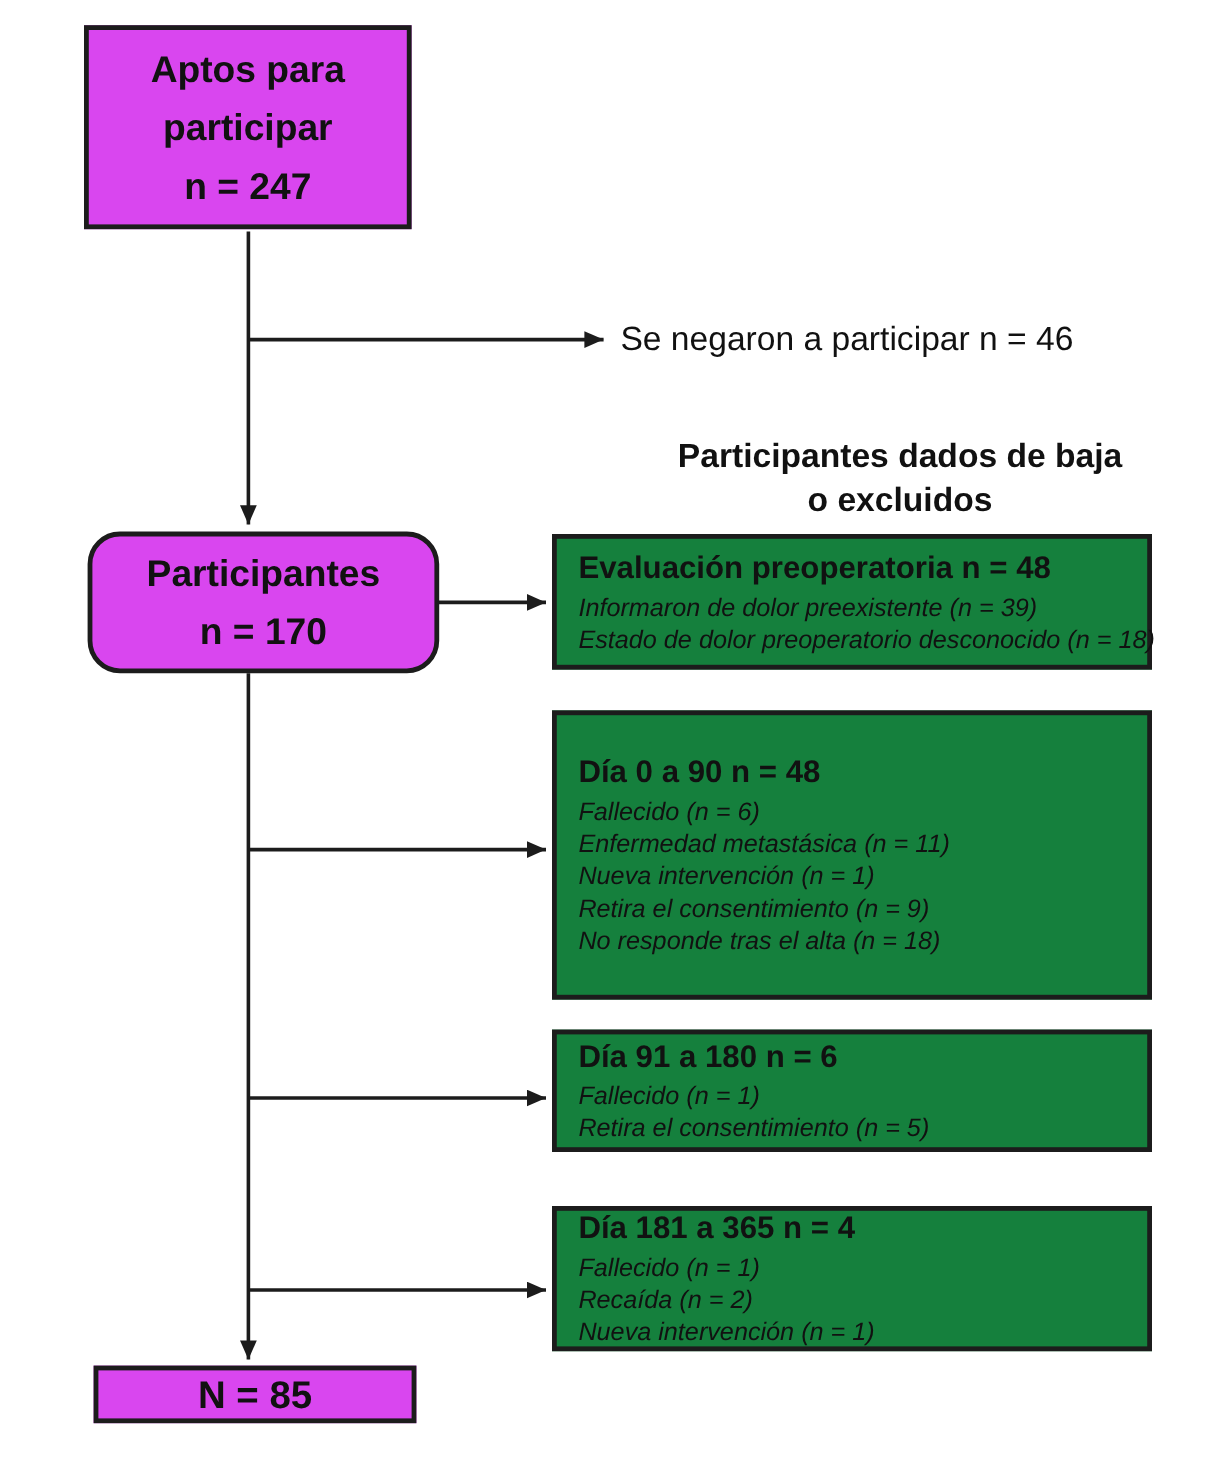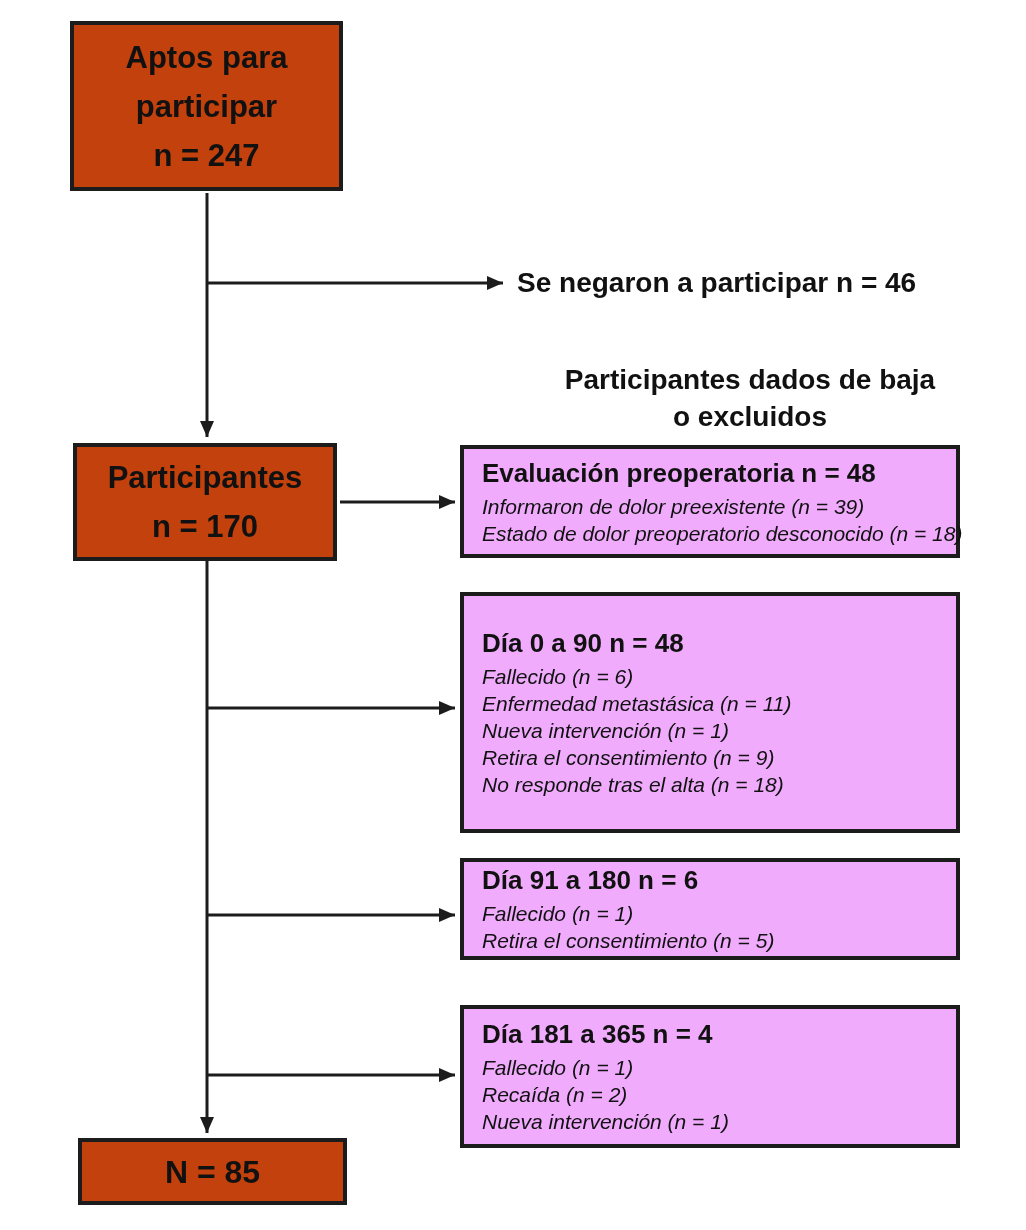--- a/index.html
+++ b/index.html
@@ -21,21 +21,21 @@
     left: 0;
     top: 0;
     width: 1026px;
     height: 1230px;
     pointer-events: none;
   }
   .node-box {
     position: absolute;
     box-sizing: border-box;
     border: 4px solid #1c1c1c;
-    background: #c2410c;
+    background: #d946ef;
     display: flex;
     flex-direction: column;
     align-items: center;
     justify-content: center;
     text-align: center;
   }
   .node-line {
     font-weight: 700;
     font-size: 31px;
     line-height: 49px;
@@ -46,21 +46,21 @@
     font-size: 32px;
     line-height: 36px;
     white-space: nowrap;
   }
   .ex-box {
     position: absolute;
     left: 460px;
     width: 500px;
     box-sizing: border-box;
     border: 4px solid #1c1c1c;
-    background: #f0abfc;
+    background: #15803d;
     display: flex;
     flex-direction: column;
     justify-content: center;
     padding: 8px 18px;
     text-align: left;
   }
   .ex-title {
     font-weight: 700;
     font-size: 26px;
     line-height: 32px;
@@ -68,21 +68,21 @@
     white-space: nowrap;
   }
   .ex-item {
     font-style: italic;
     font-size: 21px;
     line-height: 27px;
     white-space: nowrap;
   }
   .float-label {
     position: absolute;
-    font-weight: 700;
+    font-weight: 400;
     font-size: 28px;
     line-height: 36px;
     white-space: nowrap;
   }
   .heading {
     position: absolute;
     left: 480px;
     top: 361px;
     width: 540px;
     text-align: center;
@@ -117,21 +117,21 @@
     <div class="node-line">n = 247</div>
   </div>
 
   <div class="float-label" style="left:517px; top:265px;">Se negaron a participar n = 46</div>
 
   <div class="heading">
     <div>Participantes dados de baja</div>
     <div>o excluidos</div>
   </div>
 
-  <div class="node-box" style="left:73px; top:443px; width:264px; height:118px;">
+  <div class="node-box" style="left:73px; top:443px; width:293px; height:118px;border-radius:27px;">
     <div class="node-line">Participantes</div>
     <div class="node-line">n = 170</div>
   </div>
 
   <div class="ex-box" style="top:445px; height:113px;">
     <div class="ex-title">Evaluación preoperatoria n = 48</div>
     <div class="ex-item">Informaron de dolor preexistente (n = 39)</div>
     <div class="ex-item">Estado de dolor preoperatorio desconocido (n = 18)</div>
   </div>
 
@@ -143,24 +143,24 @@
     <div class="ex-item">Retira el consentimiento (n = 9)</div>
     <div class="ex-item">No responde tras el alta (n = 18)</div>
   </div>
 
   <div class="ex-box" style="top:858px; height:102px;">
     <div class="ex-title">Día 91 a 180 n = 6</div>
     <div class="ex-item">Fallecido (n = 1)</div>
     <div class="ex-item">Retira el consentimiento (n = 5)</div>
   </div>
 
-  <div class="ex-box" style="top:1005px; height:143px;">
+  <div class="ex-box" style="top:1005px; height:121px;">
     <div class="ex-title">Día 181 a 365 n = 4</div>
     <div class="ex-item">Fallecido (n = 1)</div>
     <div class="ex-item">Recaída (n = 2)</div>
     <div class="ex-item">Nueva intervención (n = 1)</div>
   </div>
 
-  <div class="node-box" style="left:78px; top:1138px; width:269px; height:67px;">
+  <div class="node-box" style="left:78px; top:1138px; width:269px; height:48px;">
     <div class="final-line">N = 85</div>
   </div>
 
 </div>
 
 </body></html>

